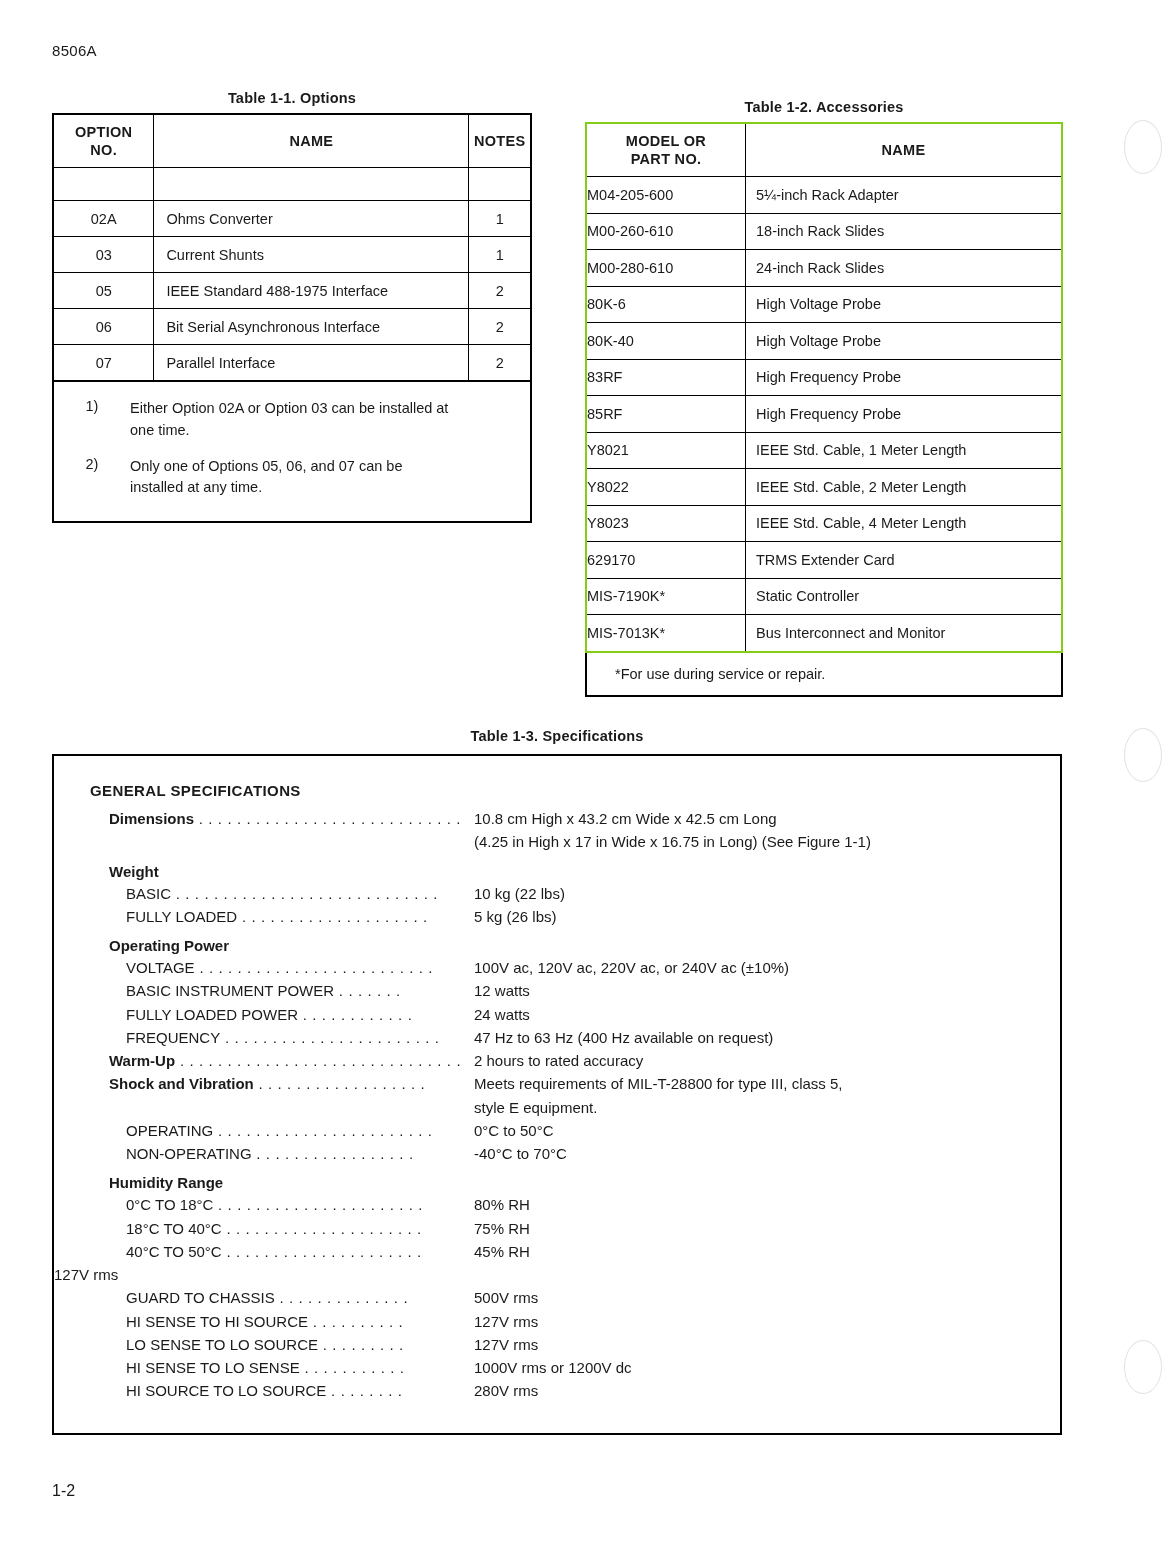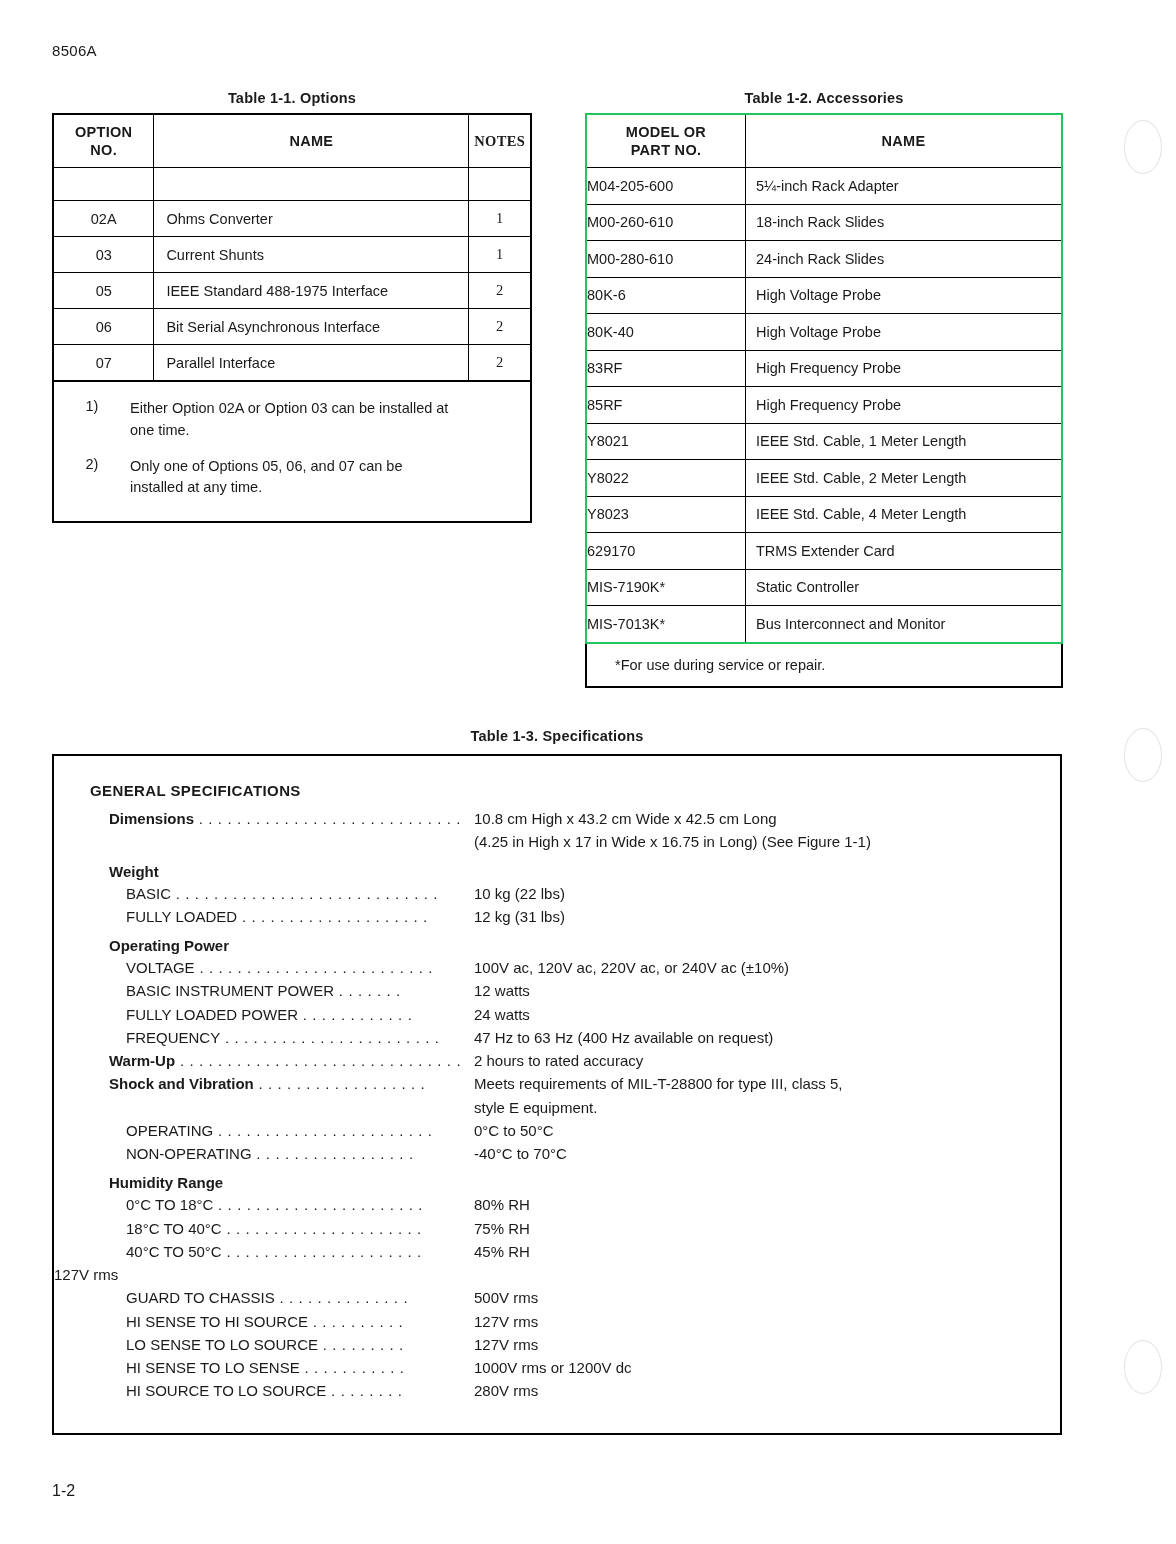--- a/index.html
+++ b/index.html
@@ -68,21 +68,21 @@
     font-size: 14.5px;
     height: 52px;
     line-height: 1.25;
     letter-spacing: 0.3px;
   }
   table.opt tbody td {
     height: 35px;
   }
   .c-no { width: 101px; text-align: center; }
   .c-name { width: 310px; text-align: left; padding-left: 12px !important; }
-  .c-notes { width: 61px; text-align: center; font-family: Liberation Serif, serif; }
+  .c-notes { width: 61px; text-align: center; }
   .spacer-row td { height: 32px !important; }
   .notes-block {
     border: 2px solid #000;
     border-top: none;
     width: 480px;
     box-sizing: border-box;
     padding: 16px 0 22px 0;
     font-size: 14.5px;
   }
   .note-row {
@@ -96,28 +96,28 @@
     flex: none;
   }
   .note-txt {
     line-height: 1.5;
   }
 
   
   #table2-wrap {
     position: absolute;
     left: 585px;
-    top: 90px;
+    top: 99px;
     width: 478px;
   }
   #table2-wrap .caption { margin-bottom: 7px; }
   table.acc {
     border-collapse: collapse;
     width: 478px;
-    border: 2px solid #22c55e;
+    border: 2px solid #84cc16;
     font-size: 14.5px;
   }
   table.acc th, table.acc td {
     border: 1px solid #000;
     padding: 0;
   }
   table.acc thead th {
     font-weight: bold;
     text-align: center;
     height: 52px;
@@ -350,21 +350,21 @@
       </div>
       <div class="cont">(4.25 in High x 17 in Wide x 16.75 in Long) (See Figure 1-1)</div>
 
       <div class="spec-sub">Weight</div>
       <div class="spec-line lvl2">
         <div class="lbl"><span>BASIC</span><span class="dots"> . . . . . . . . . . . . . . . . . . . . . . . . . . . .</span></div>
         <div class="val">10 kg (22 lbs)</div>
       </div>
       <div class="spec-line lvl2">
         <div class="lbl"><span>FULLY LOADED</span><span class="dots"> . . . . . . . . . . . . . . . . . . . .</span></div>
-        <div class="val">12 kg (31 lbs)</div>
+        <div class="val">5 kg (26 lbs)</div>
       </div>
 
       <div class="spec-sub">Operating Power</div>
       <div class="spec-line lvl2">
         <div class="lbl"><span>VOLTAGE</span><span class="dots"> . . . . . . . . . . . . . . . . . . . . . . . . .</span></div>
         <div class="val">100V ac, 120V ac, 220V ac, or 240V ac (±10%)</div>
       </div>
       <div class="spec-line lvl2">
         <div class="lbl"><span>BASIC INSTRUMENT POWER</span><span class="dots"> . . . . . . .</span></div>
         <div class="val">12 watts</div>

